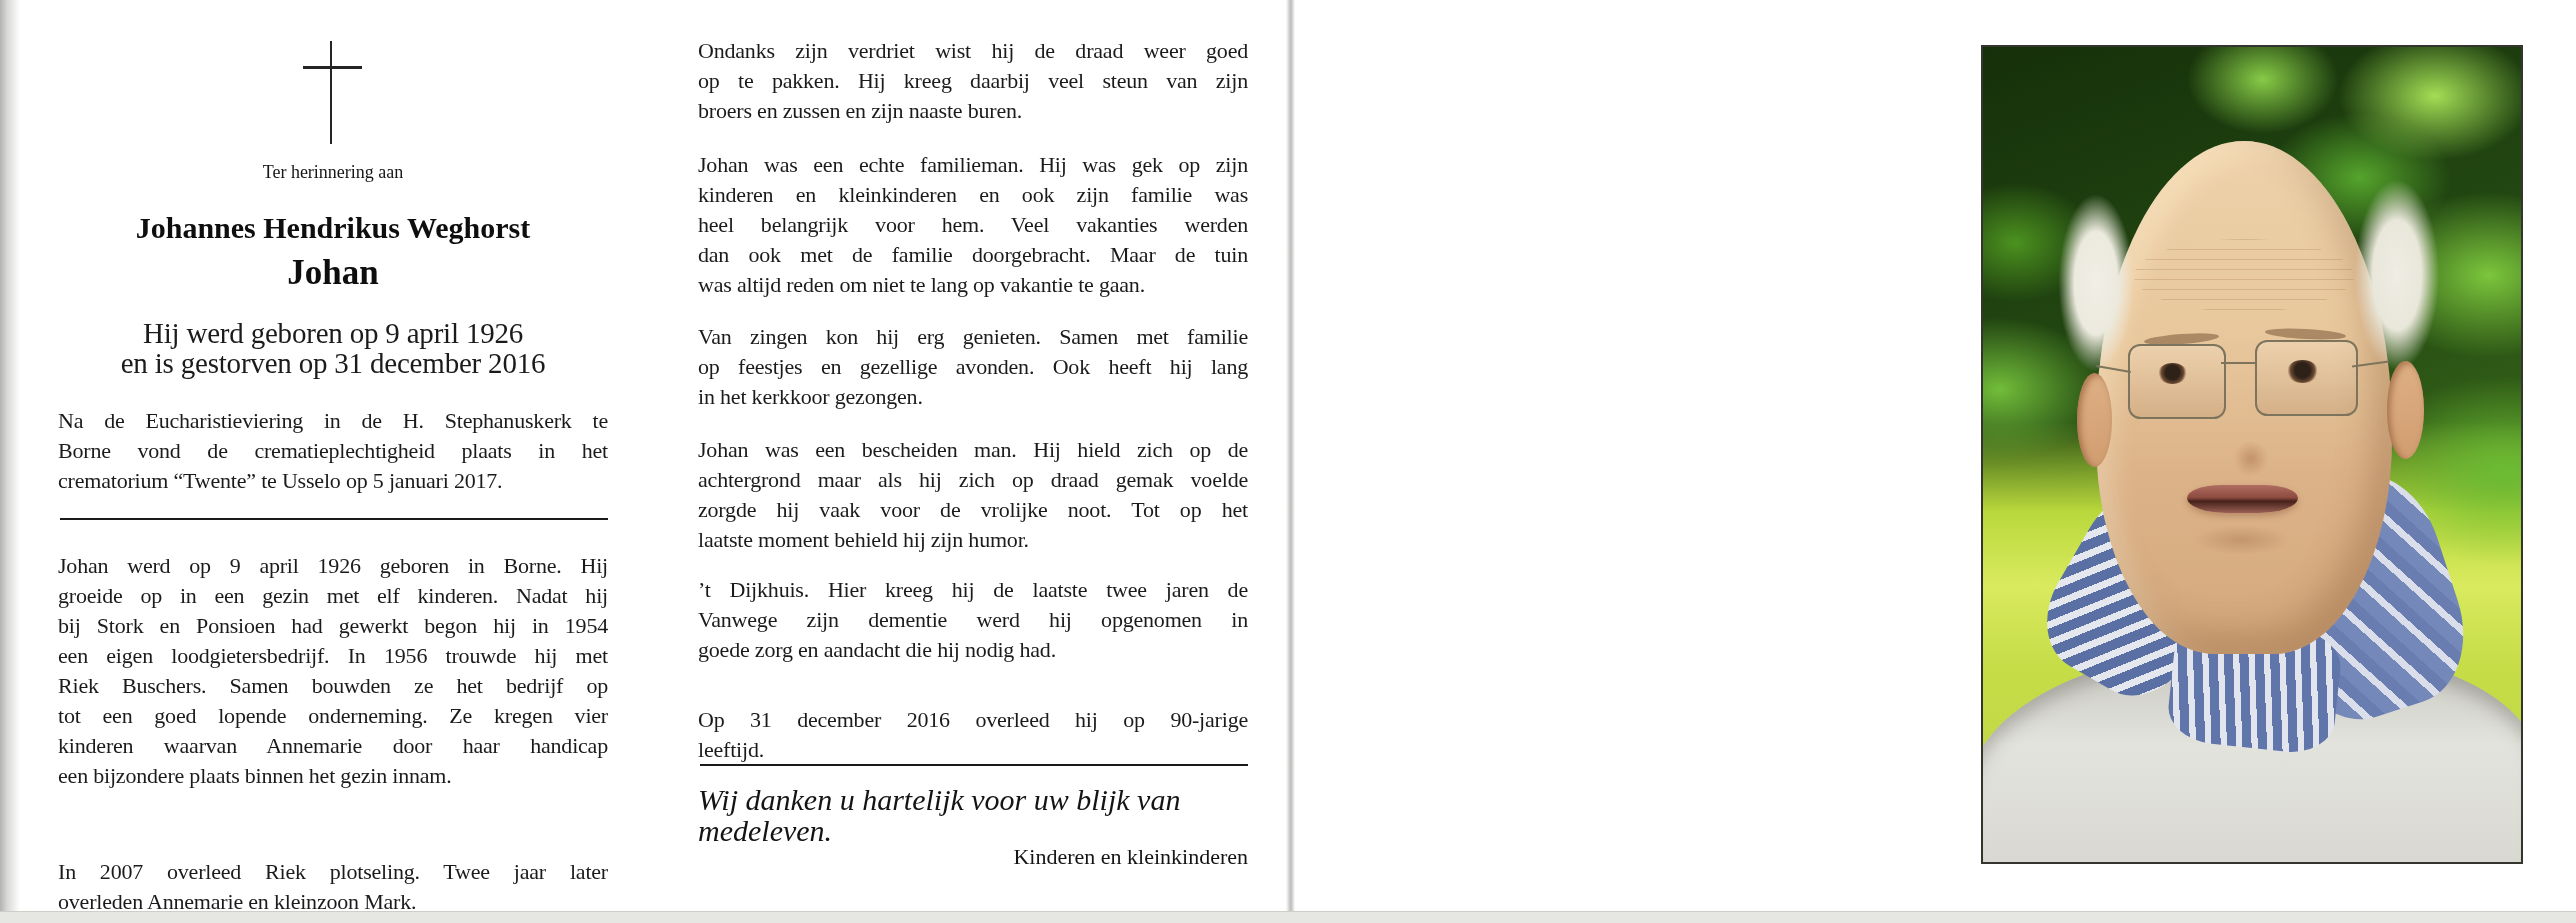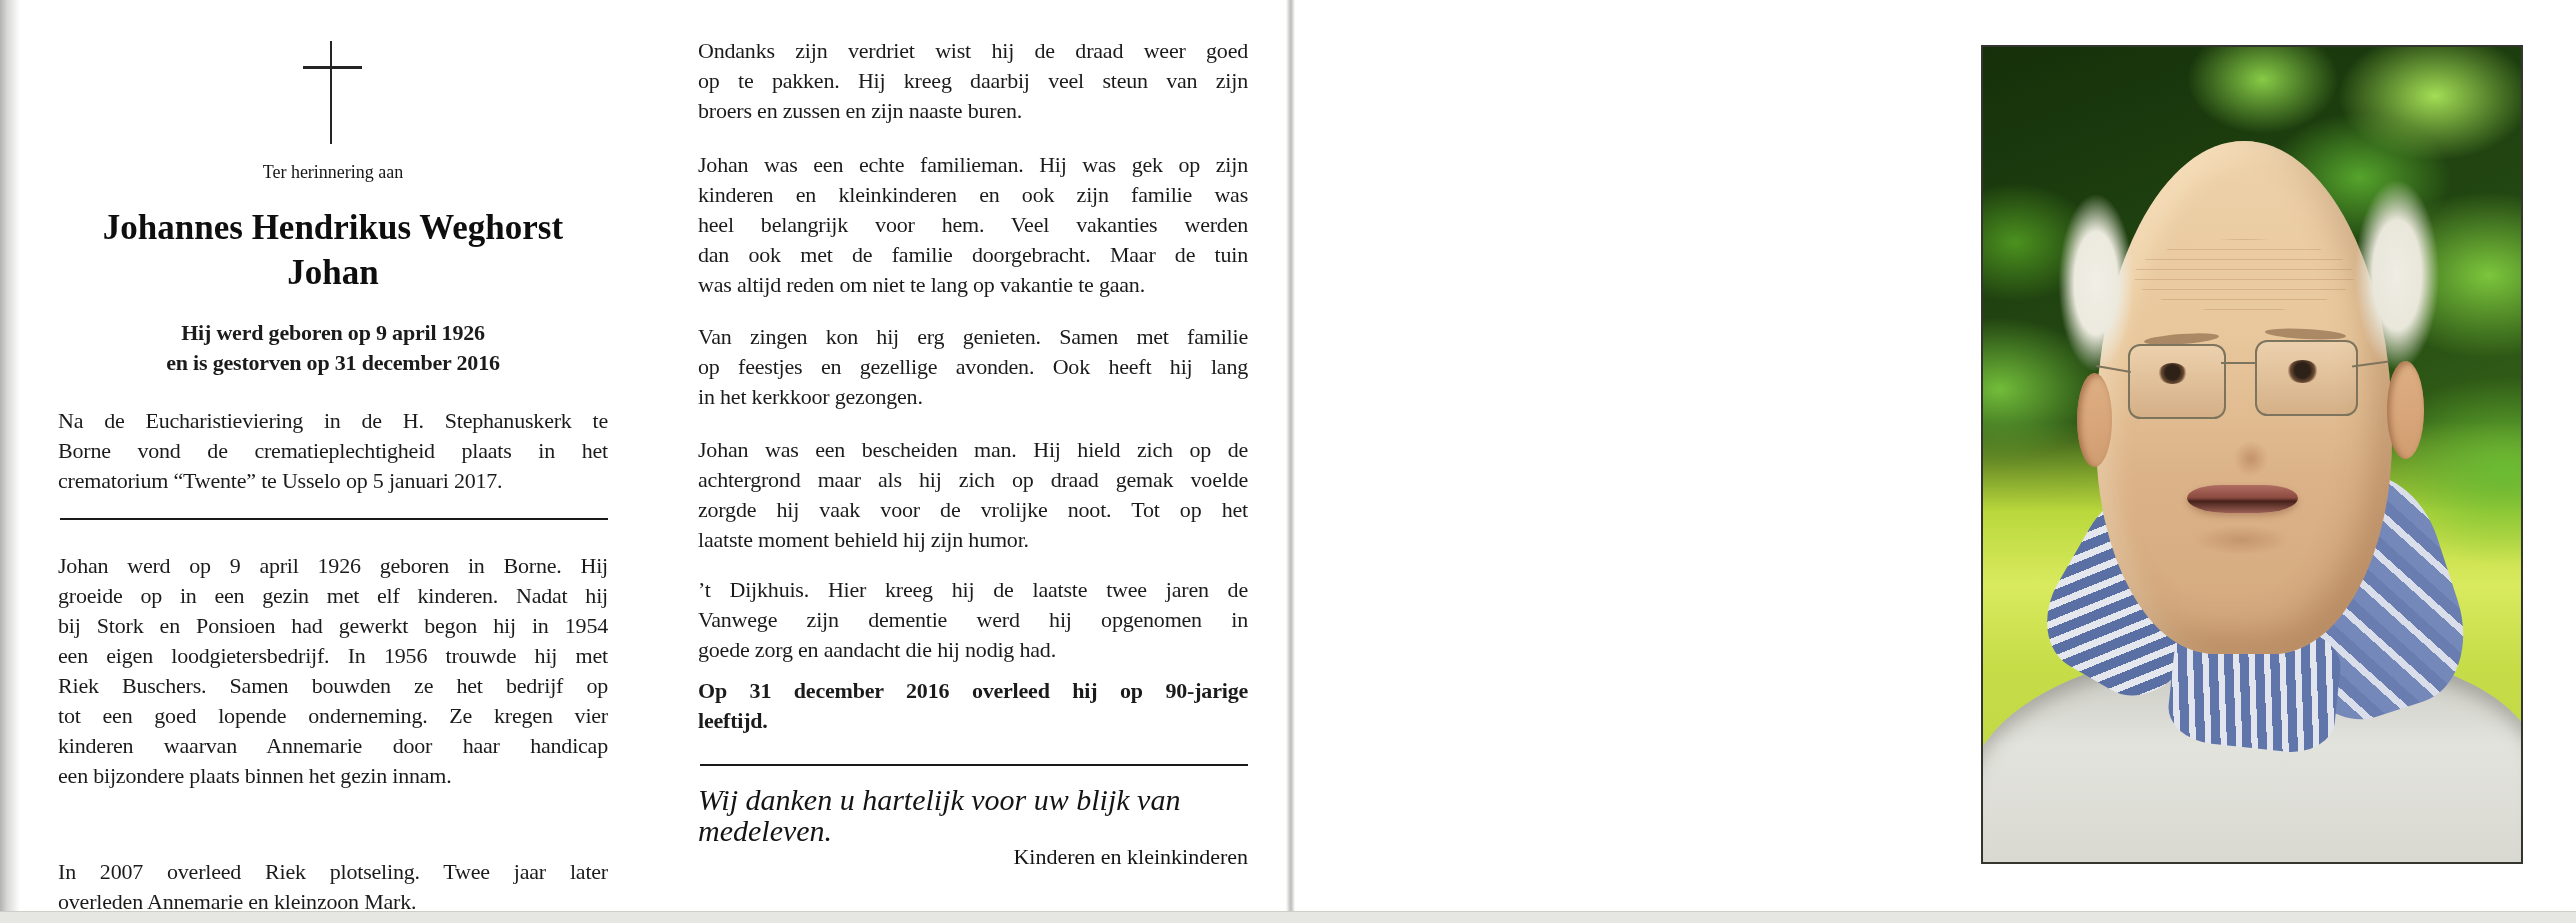--- a/index.html
+++ b/index.html
@@ -20,28 +20,28 @@
   .col-front { left:58px; width:550px; }
   .col-inside { left:698px; width:550px; }
 
   .abs { position:absolute; left:0; width:100%; }
 
   .cross { position:absolute; }
   .cross .v { position:absolute; left:272px; top:41px; width:2.3px; height:103px; background:#242424; }
   .cross .h { position:absolute; left:245px; top:66px; width:59px; height:3.1px; background:#242424; }
 
   .memorial-label { top:156px; text-align:center; font-size:18px; line-height:32px; color:#161616; }
-  .name-main { top:206px; text-align:center; font-size:35px; line-height:43px; font-weight:bold; color:#0e0e0e;font-family:Liberation Serif, serif; }
+  .name-main { top:206px; text-align:center; font-size:30px; line-height:43px; font-weight:bold; color:#0e0e0e;font-family:Liberation Serif, serif; }
   .name-nick { top:251px; text-align:center; font-size:35px; line-height:43px; font-weight:bold; color:#0e0e0e; }
 
   .lines { position:absolute; left:0; width:100%; font-size:22px; line-height:30px; letter-spacing:-0.2px; }
   .lines .tline { white-space:nowrap; text-align:justify; text-align-last:justify; }
   .lines .tline.last { text-align-last:left; }
   .lines.center .tline, .lines.center .tline.last { text-align:center; text-align-last:center; }
-  .lines.center { font-size:22px; line-height:30px;font-weight:bold; }
+  .lines.center { font-size:29px; line-height:30px; }
 
   .rule { position:absolute; left:1.5px; width:548px; height:2.3px; background:#1a1a1a; }
 
   .thanks { top:784px; font-style:italic; font-size:30px; line-height:31px; text-align:left; color:#141414; }
   .signoff { top:841px; font-size:22px; line-height:31px; text-align:right; color:#141414; }
 
   
   .photo { position:absolute; left:1981px; top:45px; width:538px; height:815px; margin:0;
     border:2.3px solid #35352f; overflow:hidden;
     background:
@@ -169,21 +169,21 @@
         <div class="tline">Johan was een bescheiden man. Hij hield zich op de</div>
         <div class="tline">achtergrond maar als hij zich op draad gemak voelde</div>
         <div class="tline">zorgde hij vaak voor de vrolijke noot. Tot op het</div>
         <div class="tline last">laatste moment behield hij zijn humor.</div>
       </div>
     <div class="lines" style="top:575px;">
         <div class="tline">’t Dijkhuis. Hier kreeg hij de laatste twee jaren de</div>
         <div class="tline">Vanwege zijn dementie werd hij opgenomen in</div>
         <div class="tline last">goede zorg en aandacht die hij nodig had.</div>
       </div>
-    <div class="lines" style="top:676px;font-weight:bold;">
+    <div class="lines" style="top:705px;">
         <div class="tline">Op 31 december 2016 overleed hij op 90-jarige</div>
         <div class="tline last">leeftijd.</div>
       </div>
     <div class="rule" style="top:764px;"></div>
     <div class="abs thanks">Wij danken u hartelijk voor uw blijk van medeleven.</div>
     <div class="abs signoff">Kinderen en kleinkinderen</div>
   </section>
 
   <figure class="photo">
     <div class="sweater"></div>

